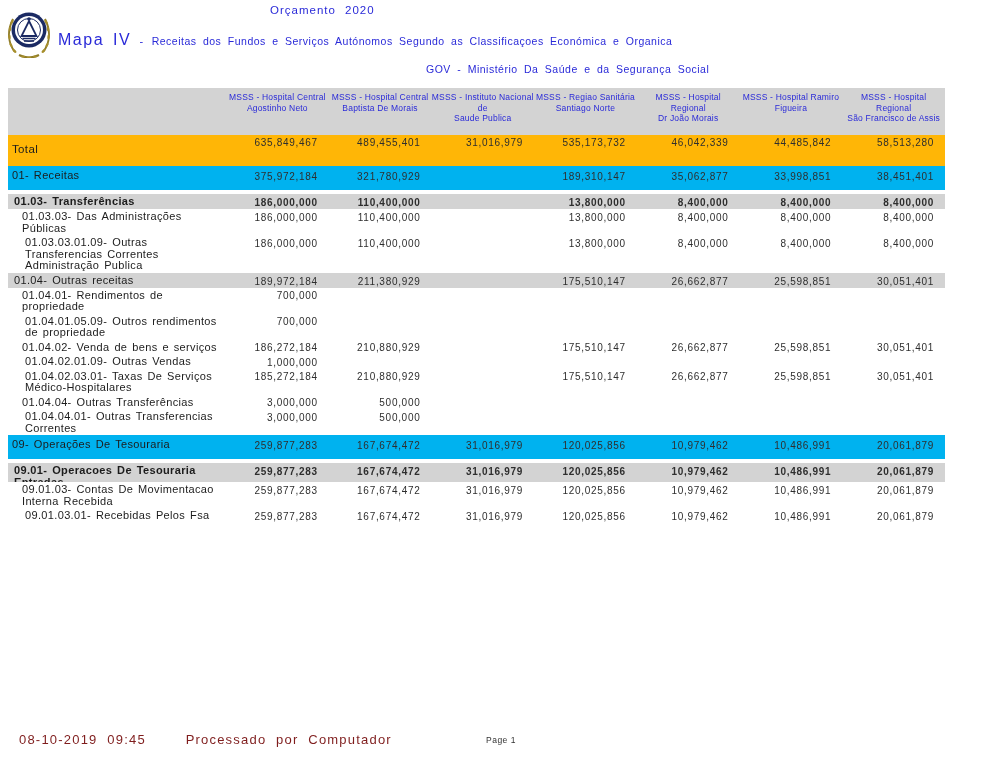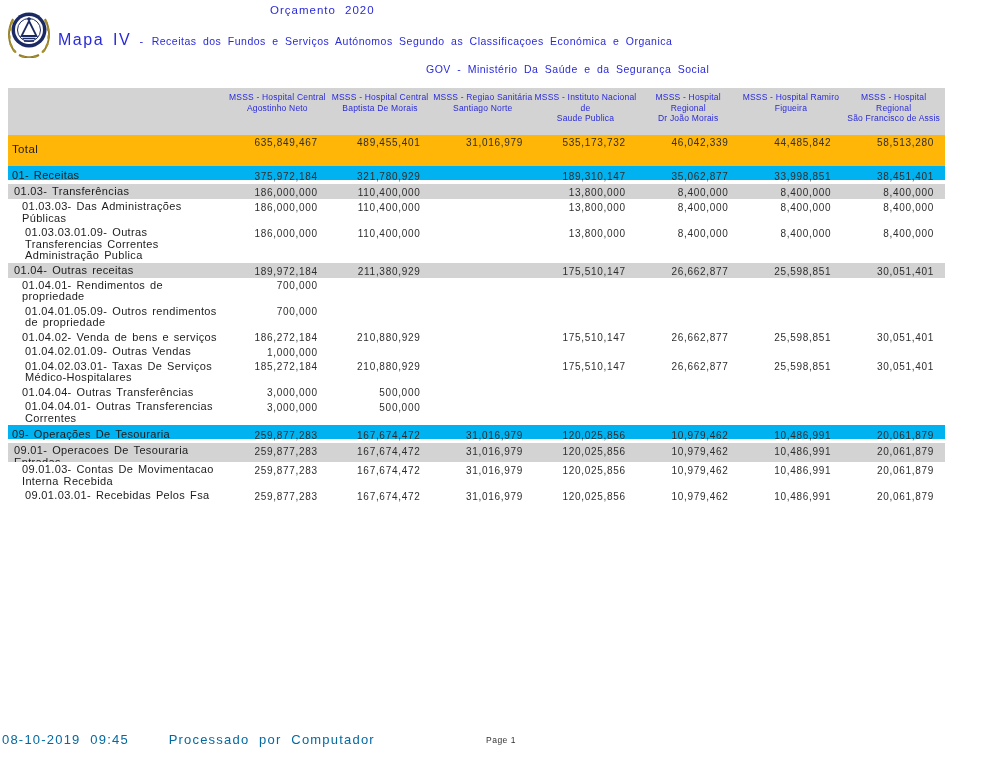--- a/index.html
+++ b/index.html
@@ -42,36 +42,36 @@
     color:var(--ink);padding-left:4px;padding-right:8px;white-space:pre-line;
     box-sizing:border-box;
   }
   .cell-num{
     text-align:right;padding-right:11px;font-size:10px;letter-spacing:0.7px;
     color:var(--numink);white-space:nowrap;
   }
   .t-total{background:var(--orange);height:31px;}
   .t-total .cell-label{padding-top:9px;font-size:11.5px;}
   .t-total .cell-num{padding-top:2px;}
-  .t-level1{background:var(--cyan);height:14px;}
+  .t-level1{background:var(--cyan);height:24px;}
   .t-level1 .cell-label{padding-top:3.5px;}
   .t-level1 .cell-num{padding-top:4.5px;}
   .t-section{background:var(--gray);min-height:15px;}
   .t-section .cell-label{padding-top:2px;}
   .t-section .cell-num{padding-top:3px;}
-  .t-level1 + .t-section{margin-top:4px;}
+  .t-level1 + .t-section{margin-top:4px;font-weight:bold;}
   .t-detail{background:#fff;padding:2px 0 1px 0;}
   .t-detail .cell-num{padding-top:0.5px;}
   .ind-1 .cell-label{padding-left:6px;}
   .ind-2 .cell-label{padding-left:14px;}
   .ind-3 .cell-label{padding-left:17px;}
   .clipped{max-height:19px;overflow:hidden;}
   
   #footerLeft{
-    position:absolute;left:2px;top:732px;font-size:13px;color:#0369a1;
+    position:absolute;left:19px;top:732px;font-size:13px;color:#7f1d1d;
     letter-spacing:1.2px;word-spacing:5px;white-space:nowrap;
   }
   #footerLeft .proc{margin-left:30px;}
   #pageNum{position:absolute;left:486px;top:735px;font-size:8.5px;color:#333;letter-spacing:0.5px;}
 </style>
 </head>
 <body>
 
 <div class="page">
 
@@ -123,26 +123,26 @@
         <div class="colh"></div>
         <div class="colh">
           <div>MSSS - Hospital Central</div>
           <div>Agostinho Neto</div>
         </div>
         <div class="colh">
           <div>MSSS - Hospital Central</div>
           <div>Baptista De Morais</div>
         </div>
         <div class="colh">
+          <div>MSSS - Instituto Nacional de</div>
+          <div>Saude Publica</div>
+        </div>
+        <div class="colh">
           <div>MSSS - Regiao Sanitária</div>
           <div>Santiago Norte</div>
-        </div>
-        <div class="colh">
-          <div>MSSS - Instituto Nacional de</div>
-          <div>Saude Publica</div>
         </div>
         <div class="colh">
           <div>MSSS - Hospital Regional</div>
           <div>Dr João Morais</div>
         </div>
         <div class="colh">
           <div>MSSS - Hospital Ramiro</div>
           <div>Figueira</div>
         </div>
         <div class="colh">

